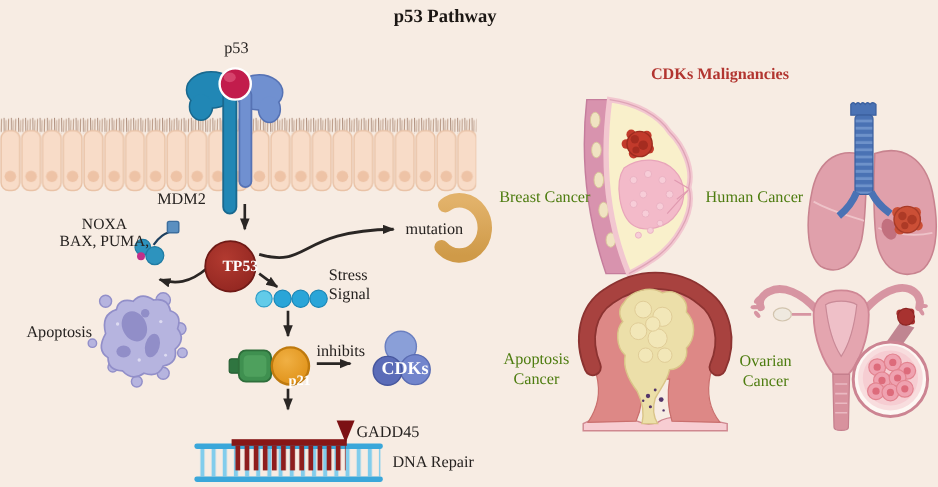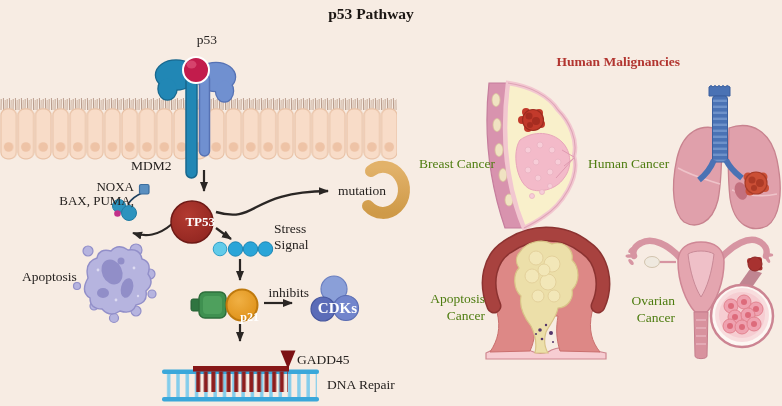--- a/index.html
+++ b/index.html
@@ -3,21 +3,21 @@
 <meta charset="utf-8">
 <style>
   *{margin:0;padding:0;box-sizing:border-box}
   html,body{width:782px;height:406px}
   body{background:#f7ece3;font-family:"Liberation Serif","DejaVu Serif",serif;overflow:hidden}
   .canvas{position:relative;width:782px;height:406px;background:#f7ece3}
   svg.art{position:absolute;left:0;top:0}
   .title{position:absolute;left:291px;top:5px;width:160px;text-align:center;
          font-weight:bold;font-size:15.5px;color:#1c1714;white-space:nowrap}
   .lbl{position:absolute;color:#262220;font-size:13.5px;line-height:15.5px;white-space:nowrap}
-  .lbl.center{text-align:right}
+  .lbl.center{text-align:center}
   .lbl.red{color:#4d7c0f}
   .lbl.bold{font-weight:bold}
   .lbl .ln{display:block}
   .node{position:absolute;color:#ffffff;font-weight:bold;text-align:right;white-space:nowrap}
 </style>
 </head>
 <body>
 
 <div class="canvas">
 
@@ -353,21 +353,21 @@
   <span class="ln">Signal</span>
 </div>
 
 <div class="lbl" style="left:22px;top:269px">Apoptosis</div>
 <div class="node" style="left:225px;top:310px;width:34px;font-size:12px">p21</div>
 <div class="lbl center" style="left:259px;top:285px;width:50px">inhibits</div>
 <div class="node" style="left:311px;top:300px;width:46px;font-size:15px">CDKs</div>
 <div class="lbl" style="left:297px;top:352px">GADD45</div>
 <div class="lbl" style="left:327px;top:377px">DNA Repair</div>
 
-<div class="lbl red bold center" style="left:520px;top:54px;width:160px;color:#b23530">Human Malignancies</div>
+<div class="lbl red bold center" style="left:520px;top:54px;width:160px;color:#b23530">CDKs Malignancies</div>
 <div class="lbl red center" style="left:413px;top:156px;width:82px">Breast Cancer</div>
 <div class="lbl red center" style="left:588px;top:156px;width:80px">Human Cancer</div>
 
 <div class="lbl red center" style="left:409px;top:290px;width:76px;line-height:17px">
   <span class="ln">Apoptosis</span>
   <span class="ln">Cancer</span>
 </div>
 
 <div class="lbl red center" style="left:601px;top:292px;width:74px;line-height:17px">
   <span class="ln">Ovarian</span>

